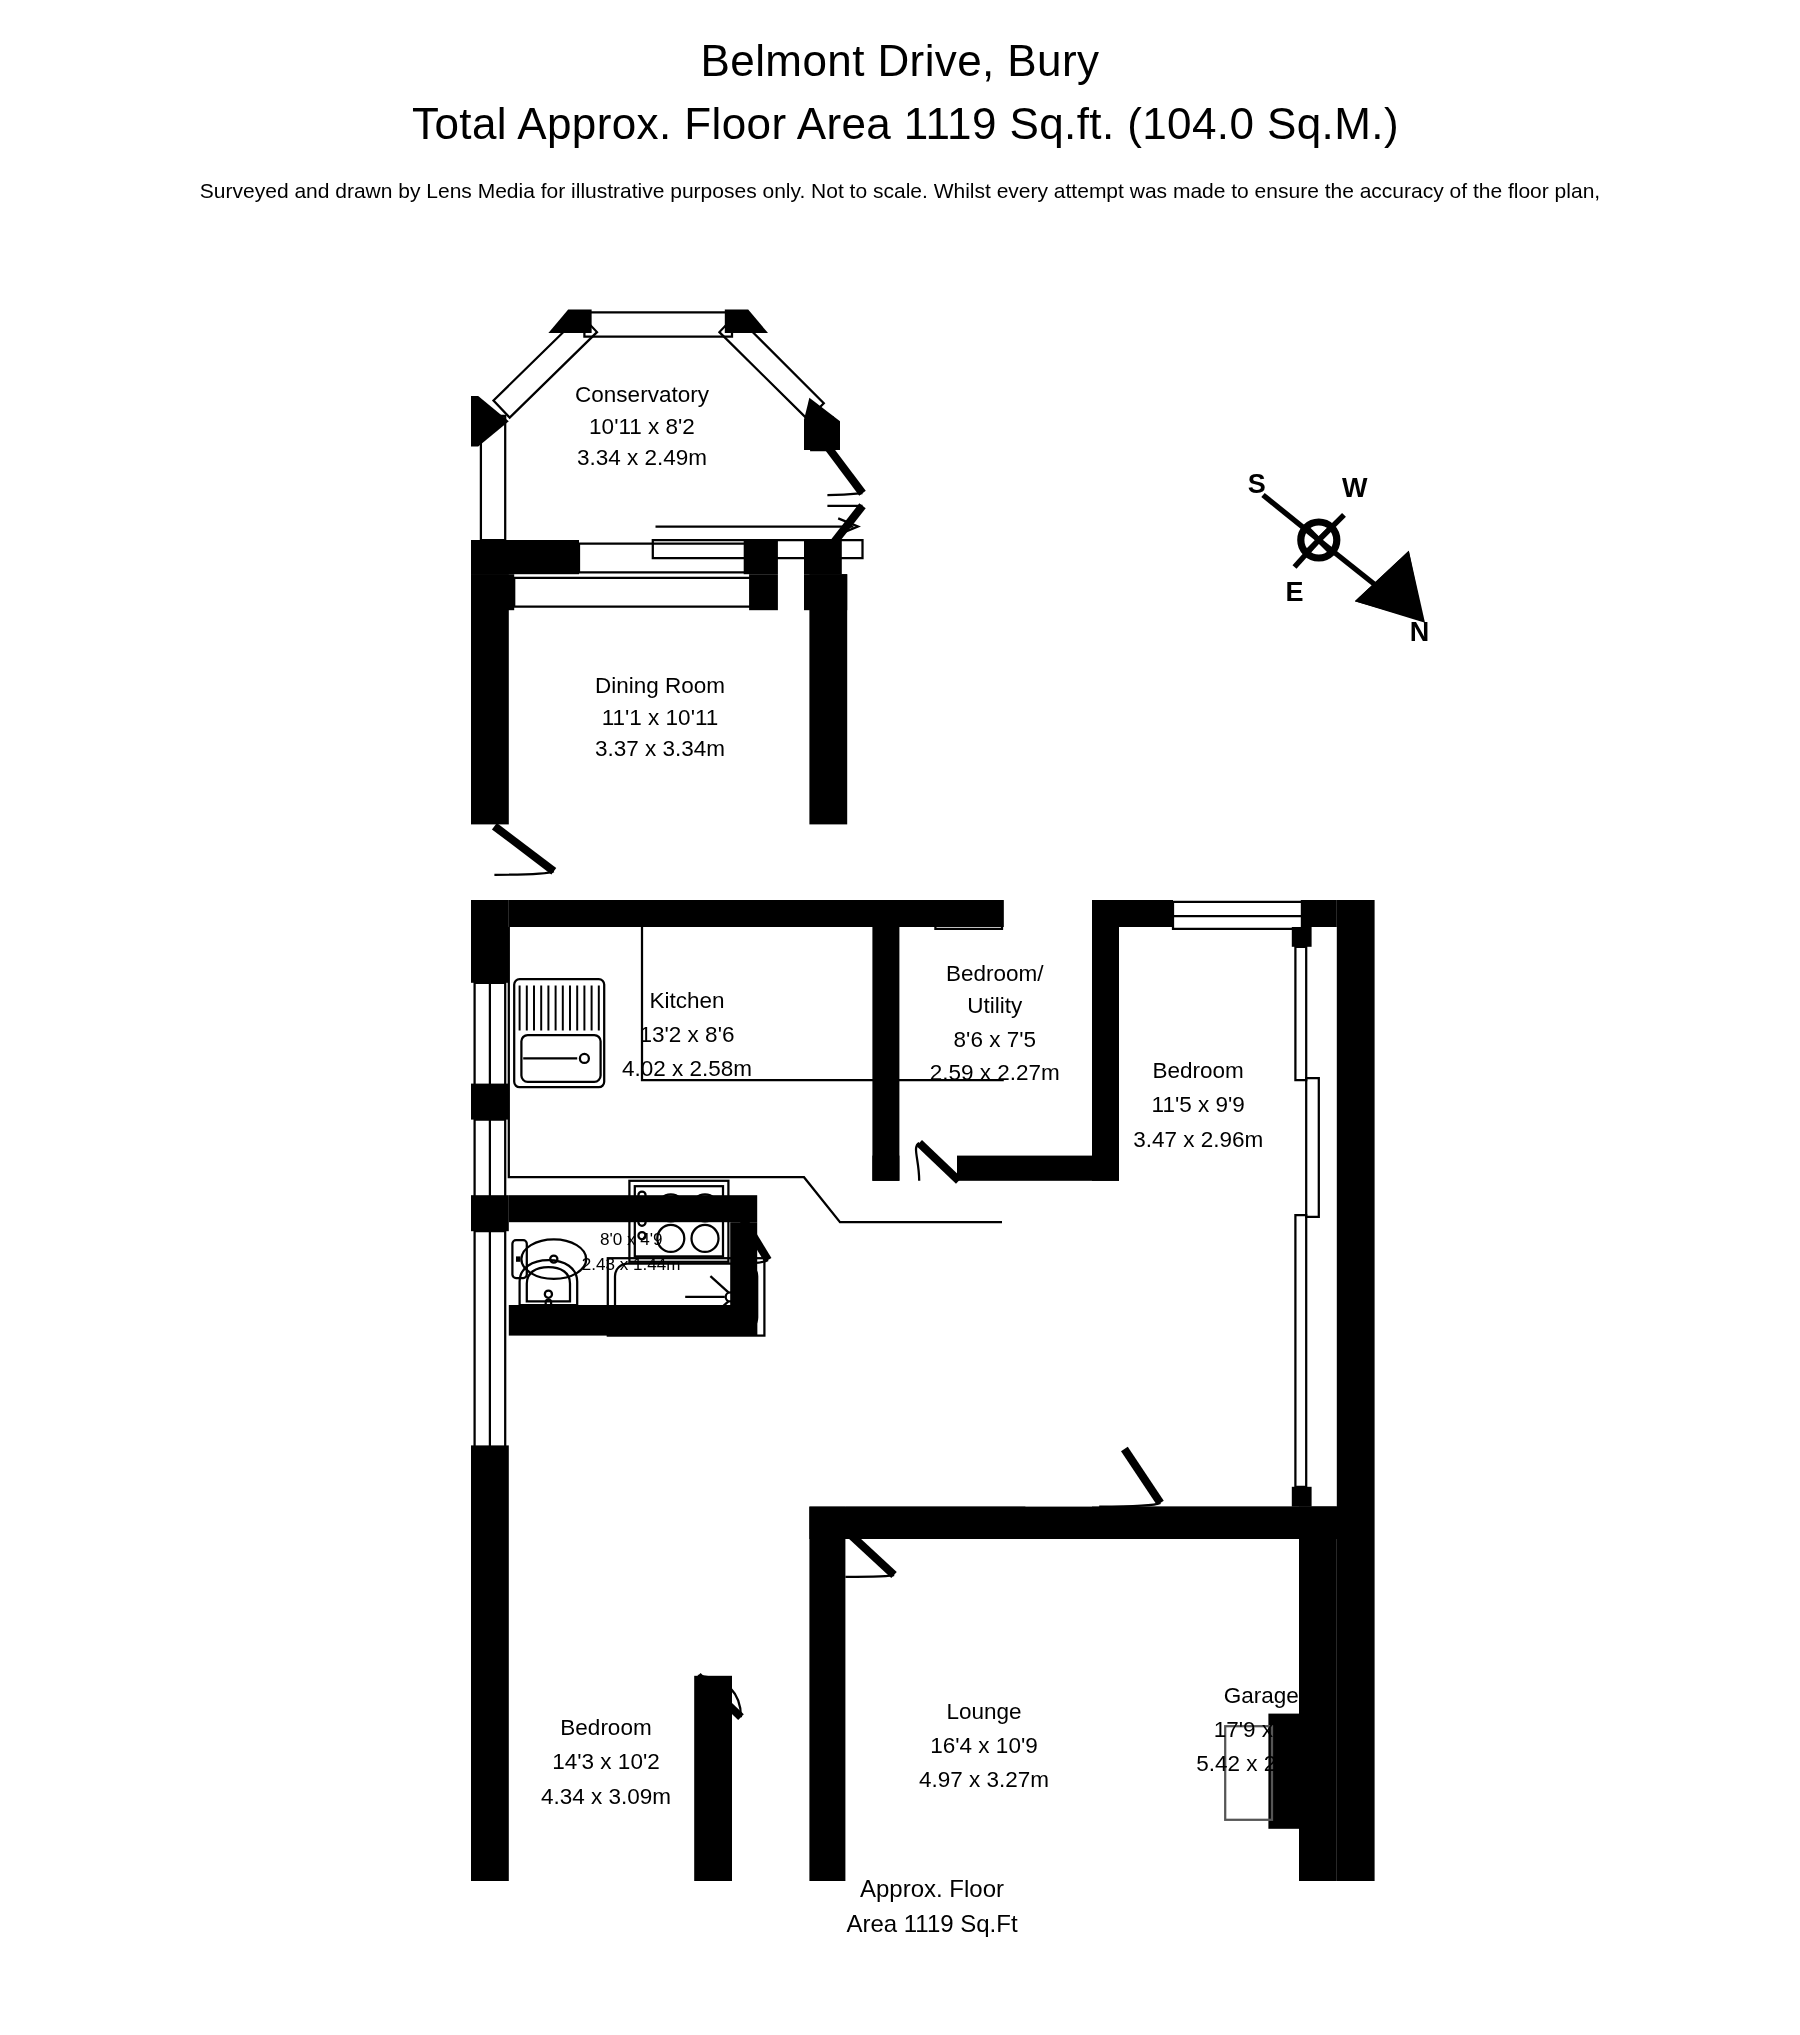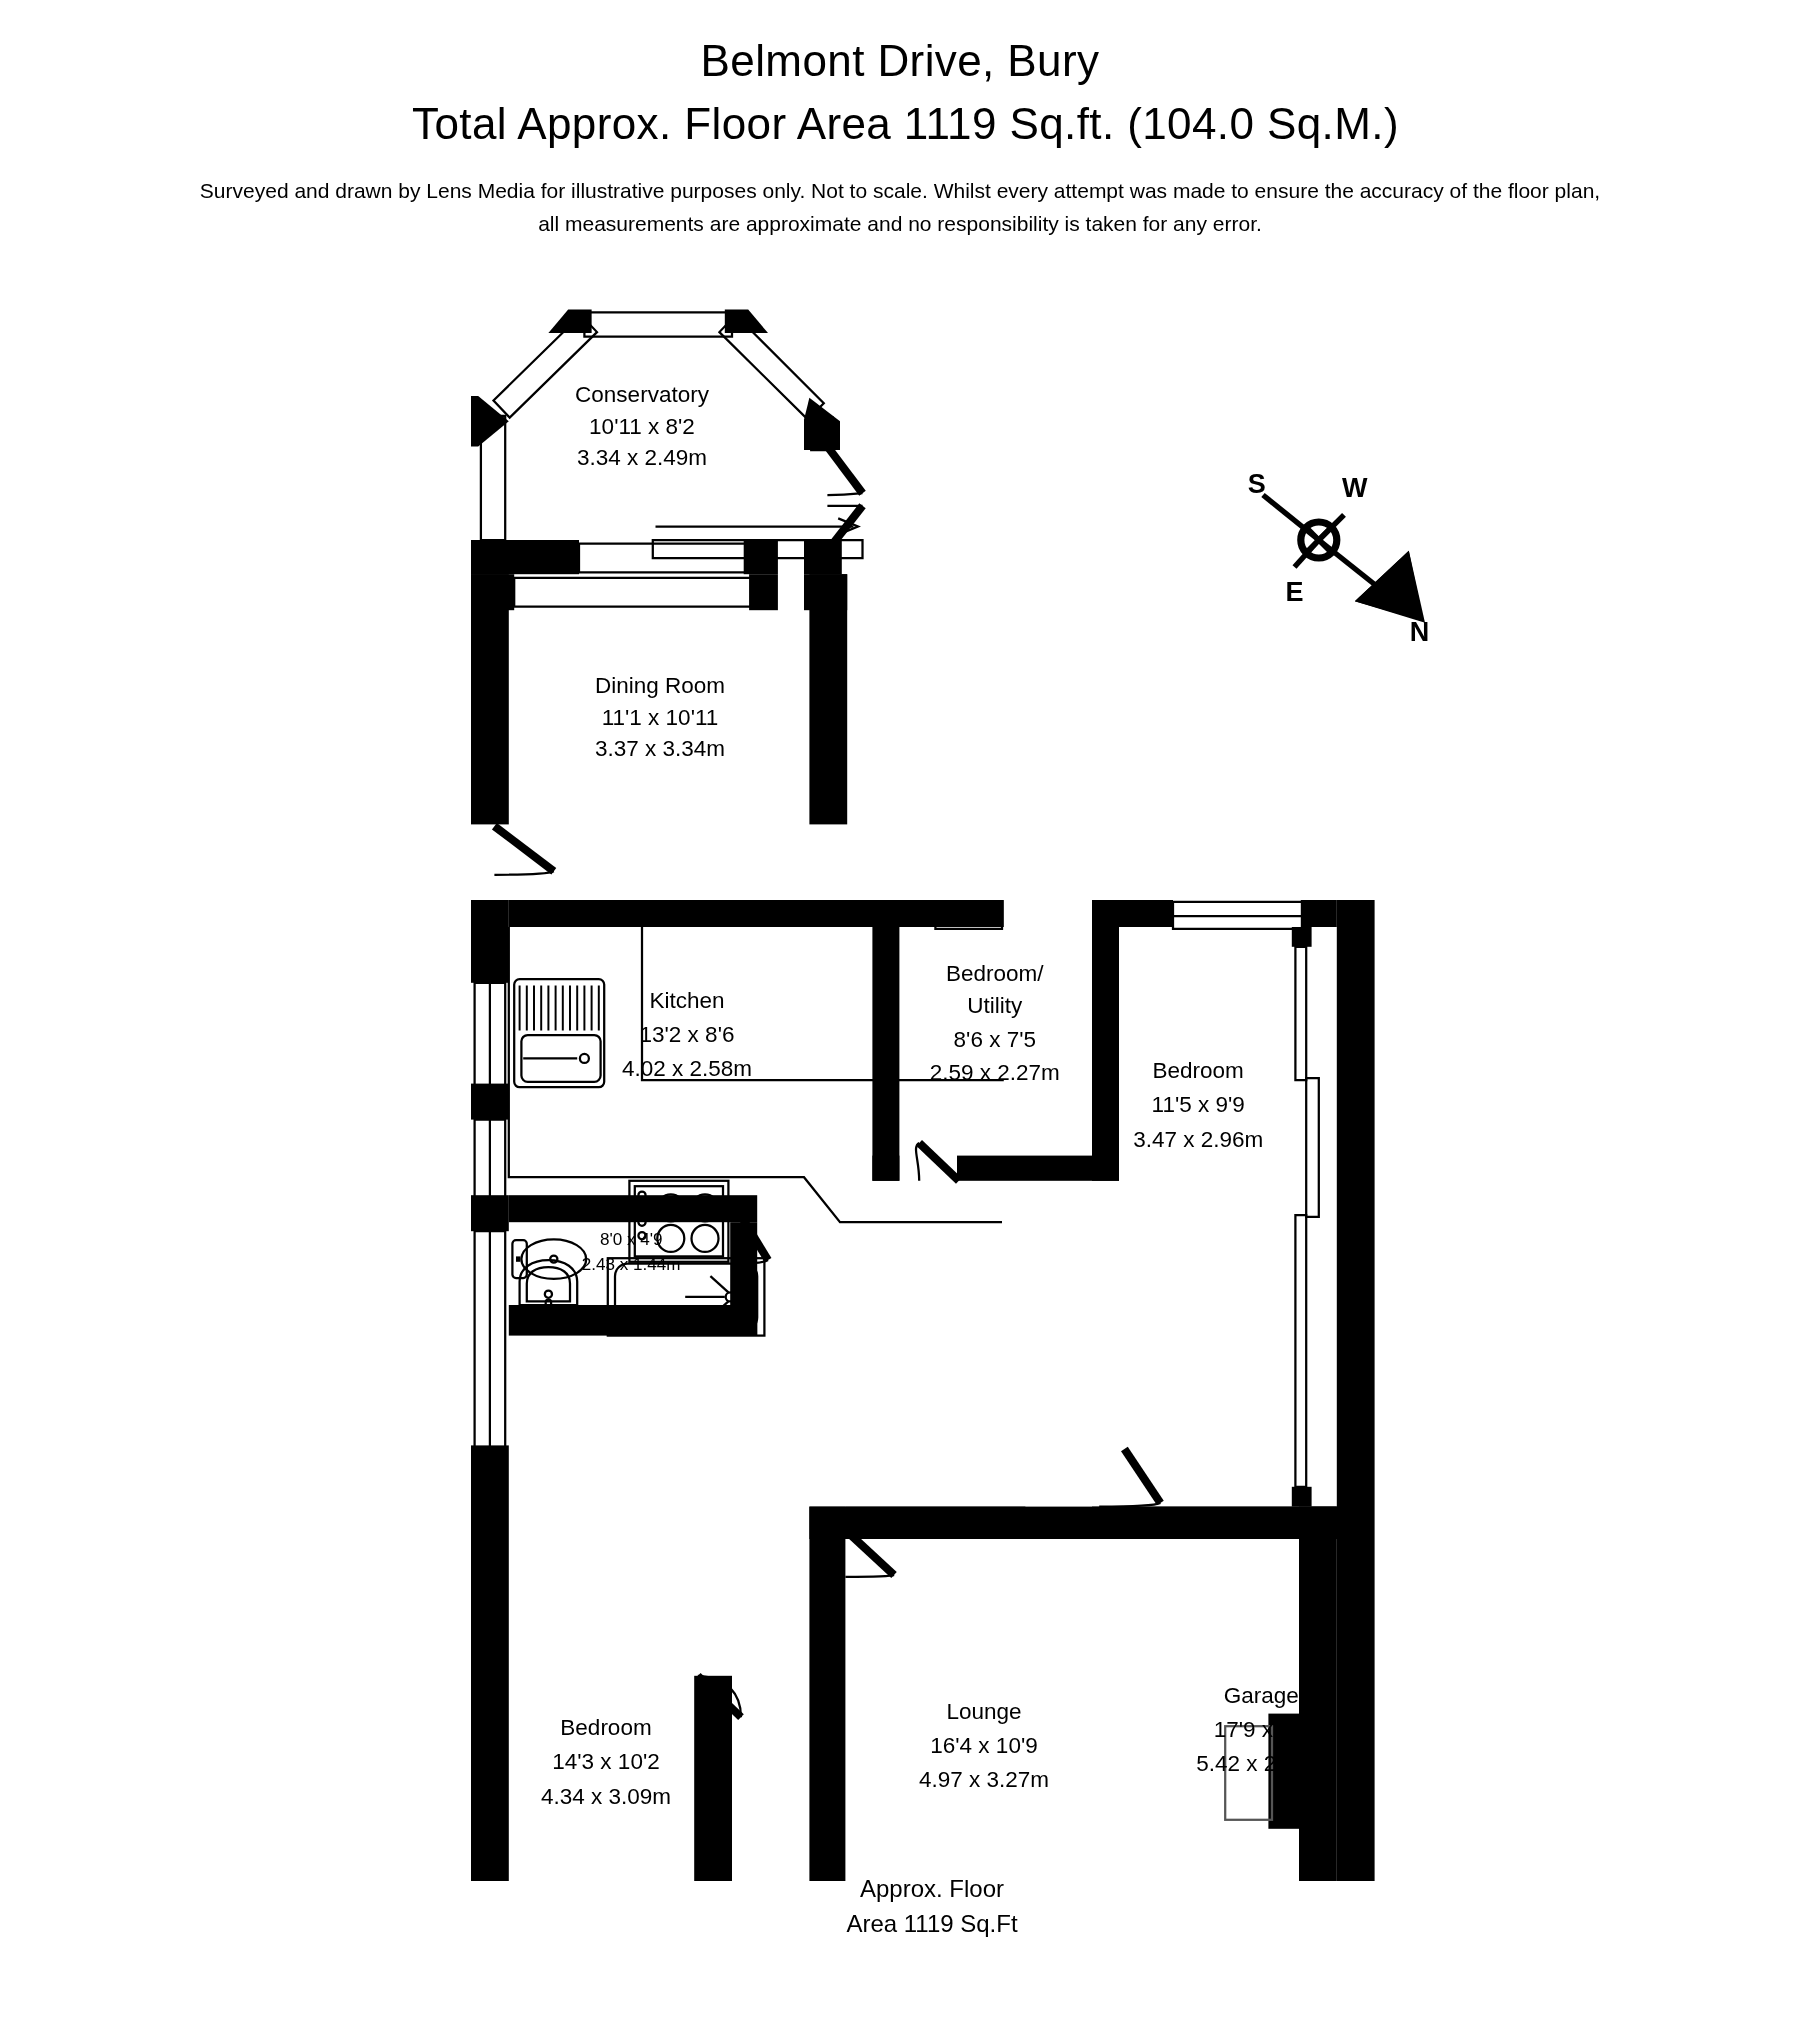--- a/index.html
+++ b/index.html
@@ -30,21 +30,21 @@
   .subtitle {
     font-size: 44px;
     font-weight: 400;
     letter-spacing: 0.4px;
     margin: 0 0 27px 11px;
     line-height: 1.1;
   }
   .disclaimer {
     font-size: 21px;
     line-height: 1.55;
-    margin: 0 auto;
+    margin: 12px auto;
     width: 1710px;
     text-align: center;
   }
   .plan-wrap {
     position: absolute;
     left: 0;
     top: 270px;
     width: 1800px;
     height: 1611px;
     margin-left: 48px;
@@ -105,21 +105,20 @@
   .doorsw { fill: none; stroke: #000; stroke-width: 2.5; }
   .doorleaf { stroke: #000; stroke-width: 9; }
 </style>
 </head>
 <body>
 
 <div class="header">
   <div class="title">Belmont Drive, Bury</div>
   <div class="subtitle">Total Approx. Floor Area 1119 Sq.ft. (104.0 Sq.M.)</div>
   <div class="disclaimer">Surveyed and drawn by Lens Media for illustrative purposes only. Not to scale. Whilst every attempt was made to ensure the accuracy of the floor plan,</div>
-  <div class="disclaimer">all measurements are approximate and no responsibility is taken for any error.</div>
 </div>
 
 <div class="plan-wrap">
 <svg class="plan" width="1800" height="1611" viewBox="0 0 2000 1790" xmlns="http://www.w3.org/2000/svg">
 
   <g>
 
     <g>
 
       <polygon class="thin" points="596,47 760,47 760,74 596,74" fill="#fff"></polygon>

